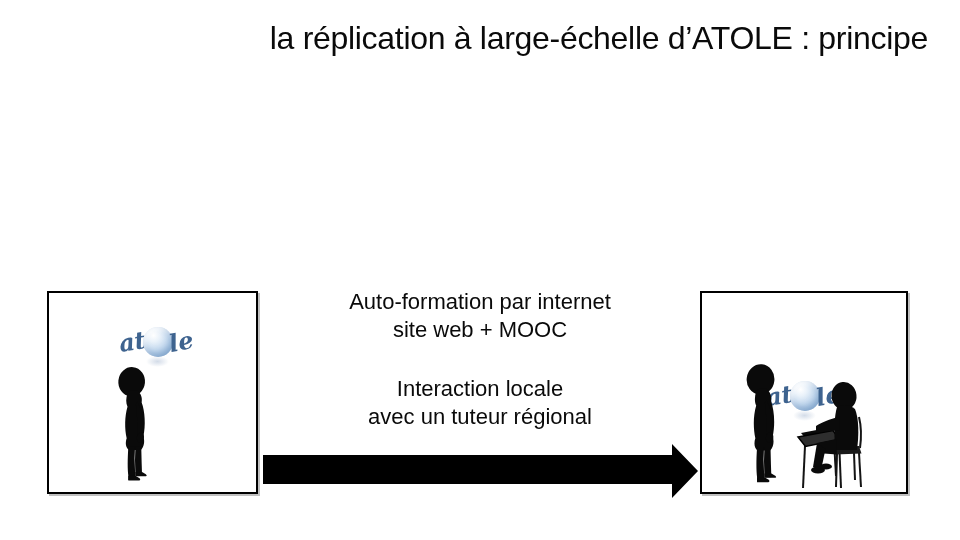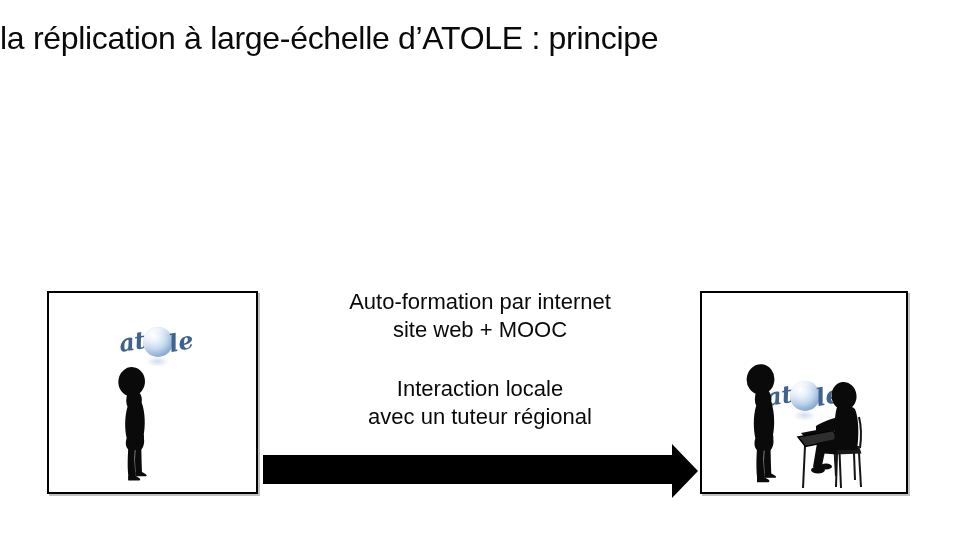--- a/index.html
+++ b/index.html
@@ -2,22 +2,22 @@
 <html><head>
 <meta charset="utf-8">
 <style>
   html,body{margin:0;padding:0;background:#888;}
   .slide{
     position:relative; width:960px; height:540px; background:#ffffff;
     overflow:hidden; font-family:"Liberation Sans", sans-serif; color:#000;
   }
   .title{
     position:absolute; left:0; top:20px; width:904px;
-    text-align:left; font-size:32px; letter-spacing:-0.3px;
-    font-weight:400; color:#0a0a0a; white-space:nowrap;
+    text-align:right; font-size:32px; letter-spacing:-0.3px;
+    font-weight:400; color:#0a0a0a; white-space:nowrap;padding-left:24px;
   }
   .centertext{
     position:absolute; left:0; width:960px; text-align:center;
     font-size:22px; line-height:28px; color:#0a0a0a;
   }
   .block1{ top:288px; }
   .block2{ top:375px; }
   .panel{
     position:absolute; top:291px; background:#ffffff;
     border:2px solid #000; box-shadow:2px 2px 0 rgba(140,140,140,.55);

